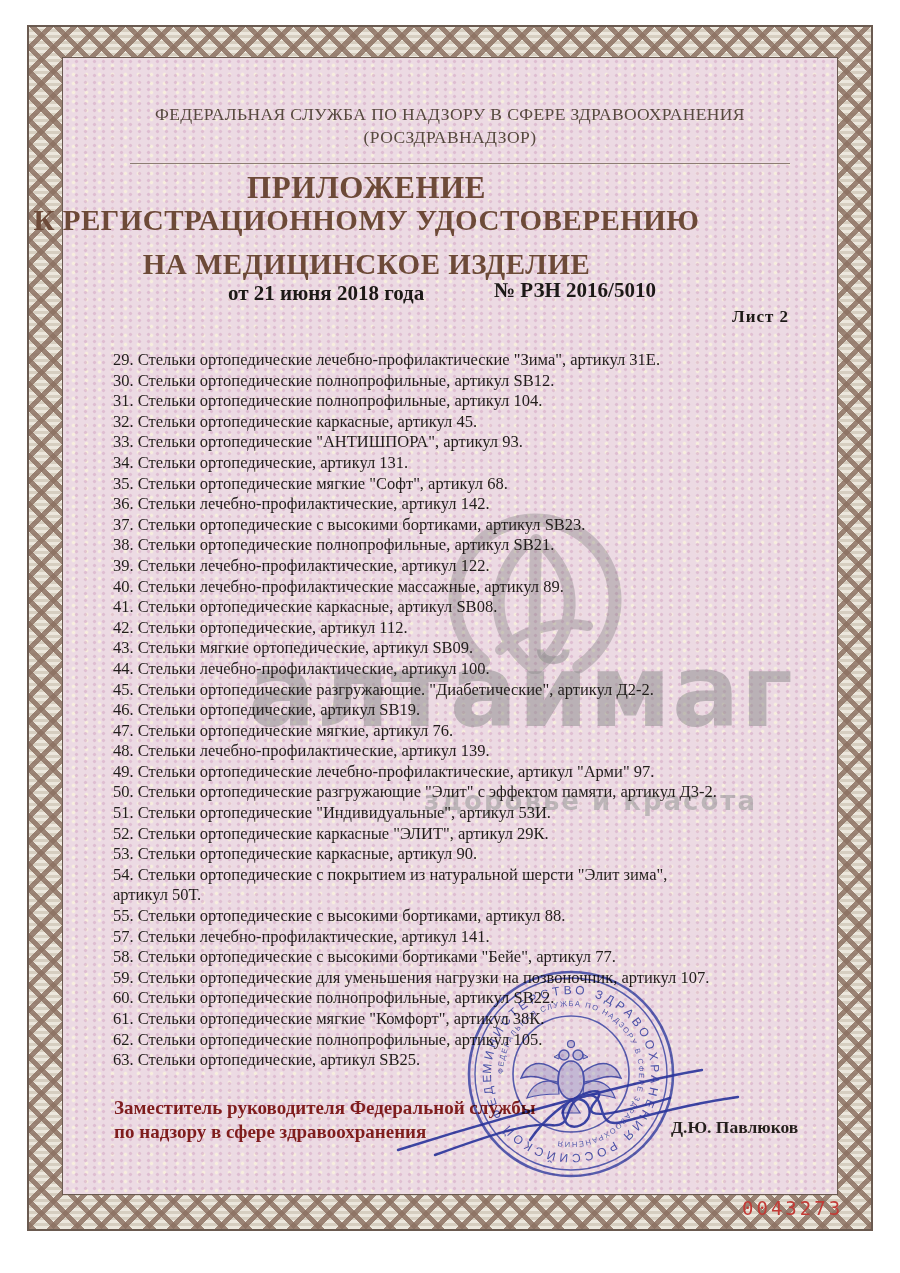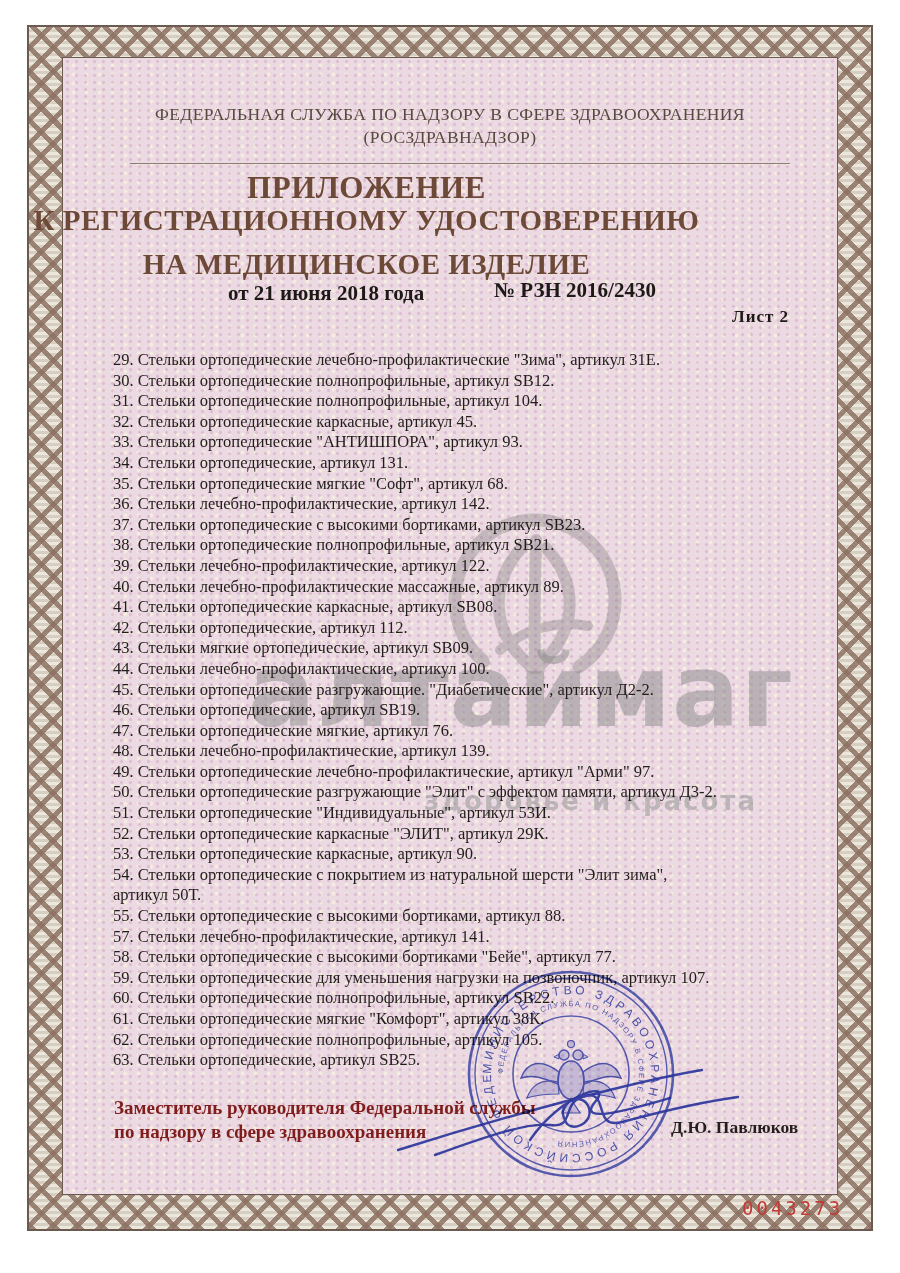--- a/index.html
+++ b/index.html
@@ -109,21 +109,21 @@
 
   <div class="txt agency agency1">ФЕДЕРАЛЬНАЯ СЛУЖБА ПО НАДЗОРУ В СФЕРЕ ЗДРАВООХРАНЕНИЯ</div>
   <div class="txt agency agency2">(РОСЗДРАВНАДЗОР)</div>
   <div class="txt rule"></div>
 
   <div class="txt title title1">ПРИЛОЖЕНИЕ</div>
   <div class="txt title title2">К РЕГИСТРАЦИОННОМУ УДОСТОВЕРЕНИЮ</div>
   <div class="txt title title3">НА МЕДИЦИНСКОЕ ИЗДЕЛИЕ</div>
 
   <div class="txt issue-date">от 21 июня 2018 года</div>
-  <div class="txt reg-number">№  РЗН 2016/2430</div>
+  <div class="txt reg-number">№  РЗН 2016/5010</div>
   <div class="txt sheet">Лист 2</div>
 
   <div class="txt list">
 
       <div class="item">29. Стельки ортопедические лечебно-профилактические "Зима", артикул 31Е.</div>
 
       <div class="item">30. Стельки ортопедические полнопрофильные, артикул SB12.</div>
 
       <div class="item">31. Стельки ортопедические полнопрофильные, артикул 104.</div>
 

